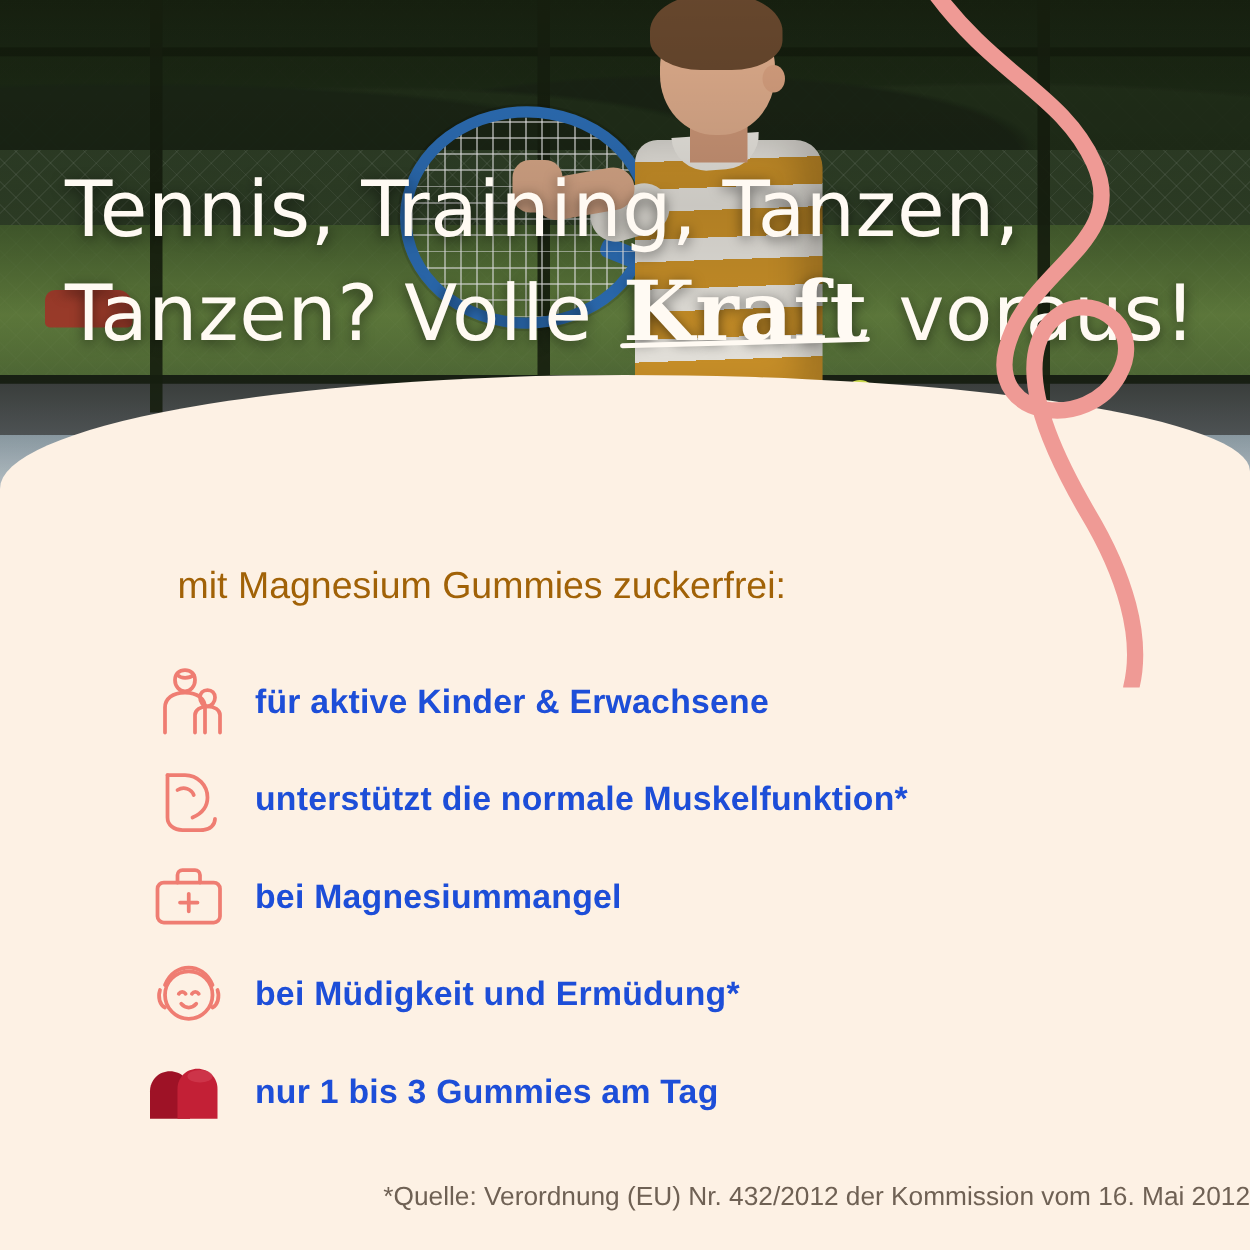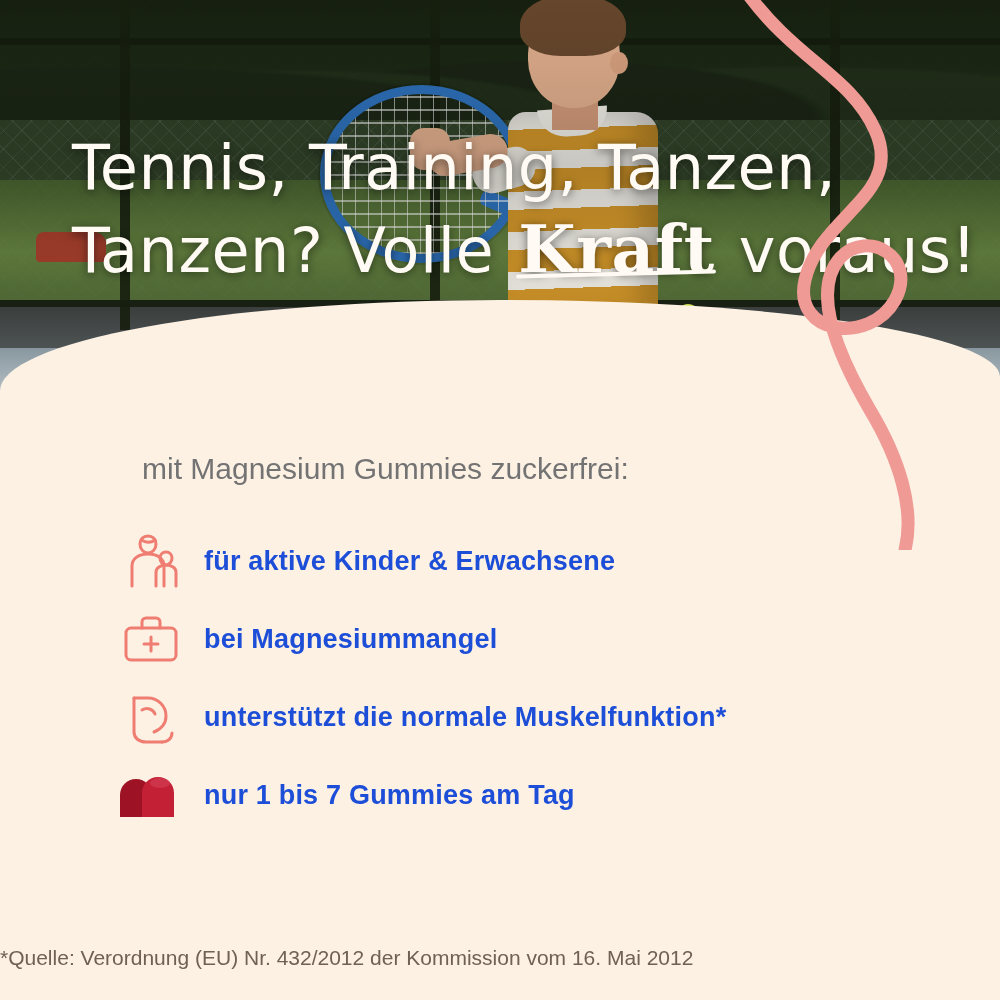--- a/index.html
+++ b/index.html
@@ -186,21 +186,20 @@
     left: 52px;
     top: 128px;
     width: 910px;
     color: #fffaf3;
     font-size: 62px;
     line-height: 1.28;
     letter-spacing: 0.5px;
     text-shadow: 0 2px 10px rgba(0,0,0,.55);
     font-weight: 400;
     font-family: "DejaVu Sans", sans-serif;
-    margin-left: 20px;
   }
   .headline .l1 { display: block; }
   .headline .l2 { display: block; }
   .headline .script {
     font-family: "DejaVu Serif", serif;
     font-weight: bold;
     font-size: 66px;
     position: relative;
     padding: 0 4px;
   }
@@ -235,21 +234,21 @@
     left: 700px; top: -10px;
     width: 300px; height: 560px;
     pointer-events: none;
   }
 
   
   .subhead {
     position: absolute;
     left: 142px; top: 452px;
     font-size: 30px;
-    color: #737373;
+    color: #a16207;
     font-family: "Liberation Sans", sans-serif;
   }
 
   .bullets {
     position: absolute;
     left: 112px; top: 522px;
     width: 800px;
   }
   .bullet {
     display: flex;
@@ -269,21 +268,21 @@
     font-weight: bold;
     color: #1d4ed8;
     letter-spacing: .2px;
     padding-left: 14px;
   }
 
   .footnote {
     position: absolute;
     left: 0; right: 0;
     top: 946px;
-    text-align: left;
+    text-align: right;
     font-size: 21px;
     color: #6f6154;
   }
 </style>
 </head>
 <body>
 
 <div class="ad">
 
   <div class="photo">
@@ -356,49 +355,61 @@
           <path d="M38 58V44c0-4 4.5-7 10-7s10 3 10 7v14"></path>
           <path d="M24 12c3 3 9 3 13 0"></path>
         </svg>
       </div>
       <div class="txt">für aktive Kinder &amp; Erwachsene</div>
     </div>
 
     <div class="bullet">
       <div class="ico">
         <svg width="66" height="66" viewBox="0 0 66 66" fill="none" stroke="#ef7d72" stroke-width="3" stroke-linecap="round" stroke-linejoin="round">
-          <rect x="8" y="22" width="50" height="32" rx="5"></rect>
-          <path d="M24 22v-6a4 4 0 0 1 4-4h10a4 4 0 0 1 4 4v6"></path>
-          <path d="M33 31v14M26 38h14"></path>
-        </svg>
-      </div>
-      <div class="txt">bei Magnesiummangel</div>
-    </div>
-
-    <div class="bullet">
-      <div class="ico">
-        <svg width="66" height="66" viewBox="0 0 66 66" fill="none" stroke="#ef7d72" stroke-width="3" stroke-linecap="round" stroke-linejoin="round">
           <path d="M16 14h14c10 0 18 8 18 18 0 8-5 13-12 16"></path>
           <path d="M16 14v34c0 6 5 10 12 10h16"></path>
           <path d="M44 58c6 0 10-4 10-9"></path>
           <path d="M24 26c5-3 11-1 13 4"></path>
         </svg>
       </div>
       <div class="txt">unterstützt die normale Muskelfunktion*</div>
     </div>
 
+    <div class="bullet">
+      <div class="ico">
+        <svg width="66" height="66" viewBox="0 0 66 66" fill="none" stroke="#ef7d72" stroke-width="3" stroke-linecap="round" stroke-linejoin="round">
+          <rect x="8" y="22" width="50" height="32" rx="5"></rect>
+          <path d="M24 22v-6a4 4 0 0 1 4-4h10a4 4 0 0 1 4 4v6"></path>
+          <path d="M33 31v14M26 38h14"></path>
+        </svg>
+      </div>
+      <div class="txt">bei Magnesiummangel</div>
+    </div>
+
+    <div class="bullet">
+      <div class="ico">
+        <svg width="66" height="66" viewBox="0 0 66 66" fill="none" stroke="#ef7d72" stroke-width="3" stroke-linecap="round" stroke-linejoin="round">
+          <circle cx="33" cy="34" r="19"></circle>
+          <path d="M14 26c4-10 12-14 19-14s15 4 19 14"></path>
+          <path d="M10 30c-2 6 0 12 4 14M56 30c2 6 0 12-4 14"></path>
+          <path d="M25 33c1.5-2 4-2 5.5 0M35.5 33c1.5-2 4-2 5.5 0"></path>
+          <path d="M27 41c3.5 4 8.5 4 12 0"></path>
+        </svg>
+      </div>
+      <div class="txt">bei Müdigkeit und Ermüdung*</div>
+    </div>
 
     <div class="bullet">
       <div class="ico">
         <svg width="74" height="56" viewBox="0 0 74 56">
           <path d="M6 50V28c0-9 7-16 16-16s16 7 16 16v22z" fill="#9e1226"></path>
           <path d="M28 50V26c0-9 7-16 16-16s16 7 16 16v24z" fill="#c32036"></path>
           <ellipse cx="46" cy="16" rx="10" ry="5" fill="#d6455a" opacity=".55"></ellipse>
         </svg>
       </div>
-      <div class="txt">nur 1 bis 7 Gummies am Tag</div>
+      <div class="txt">nur 1 bis 3 Gummies am Tag</div>
     </div>
 
   </div>
 
   <div class="footnote">*Quelle: Verordnung (EU) Nr. 432/2012 der Kommission vom 16. Mai 2012</div>
 
 </div>
 
 </body></html>

